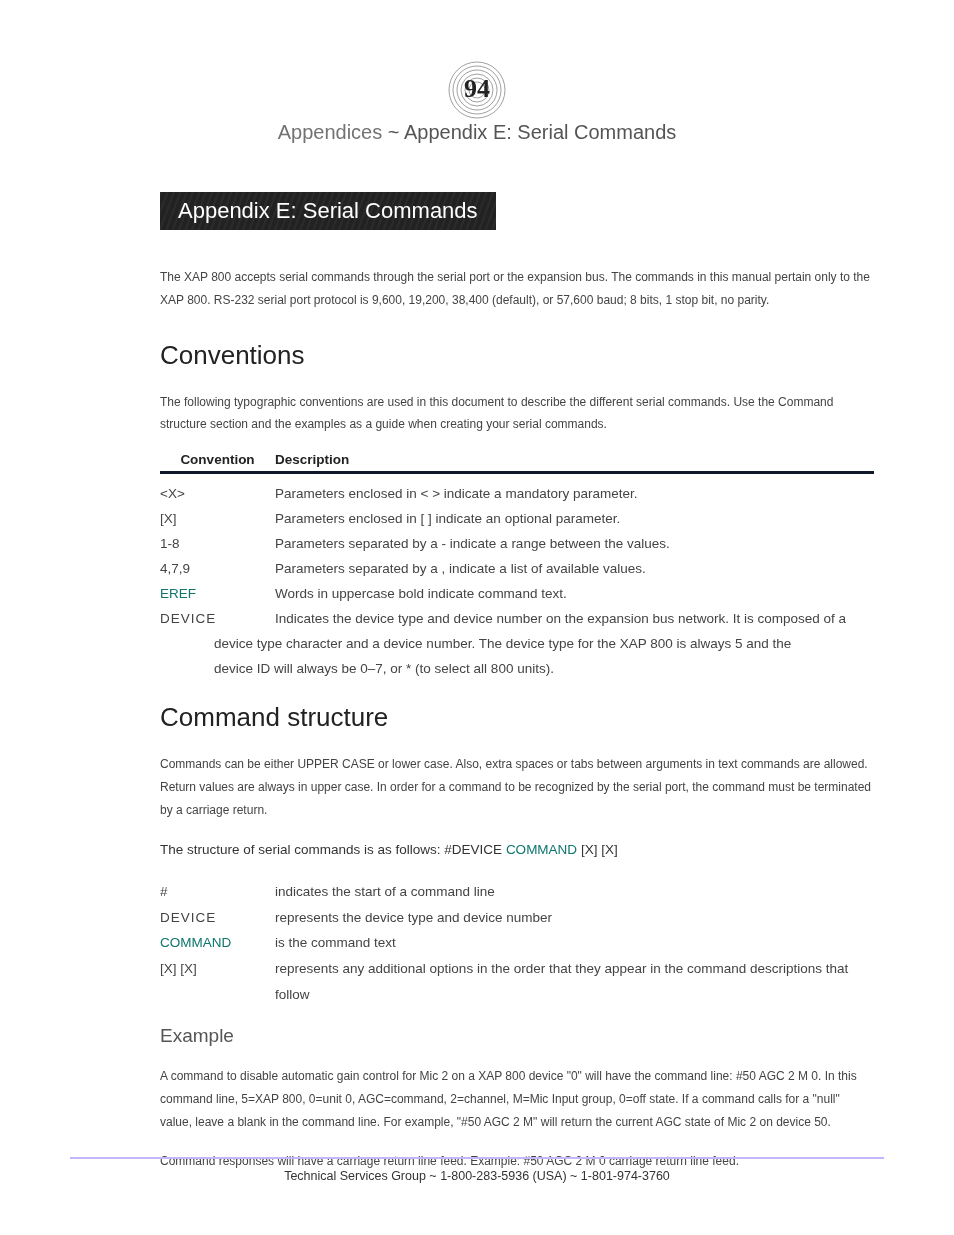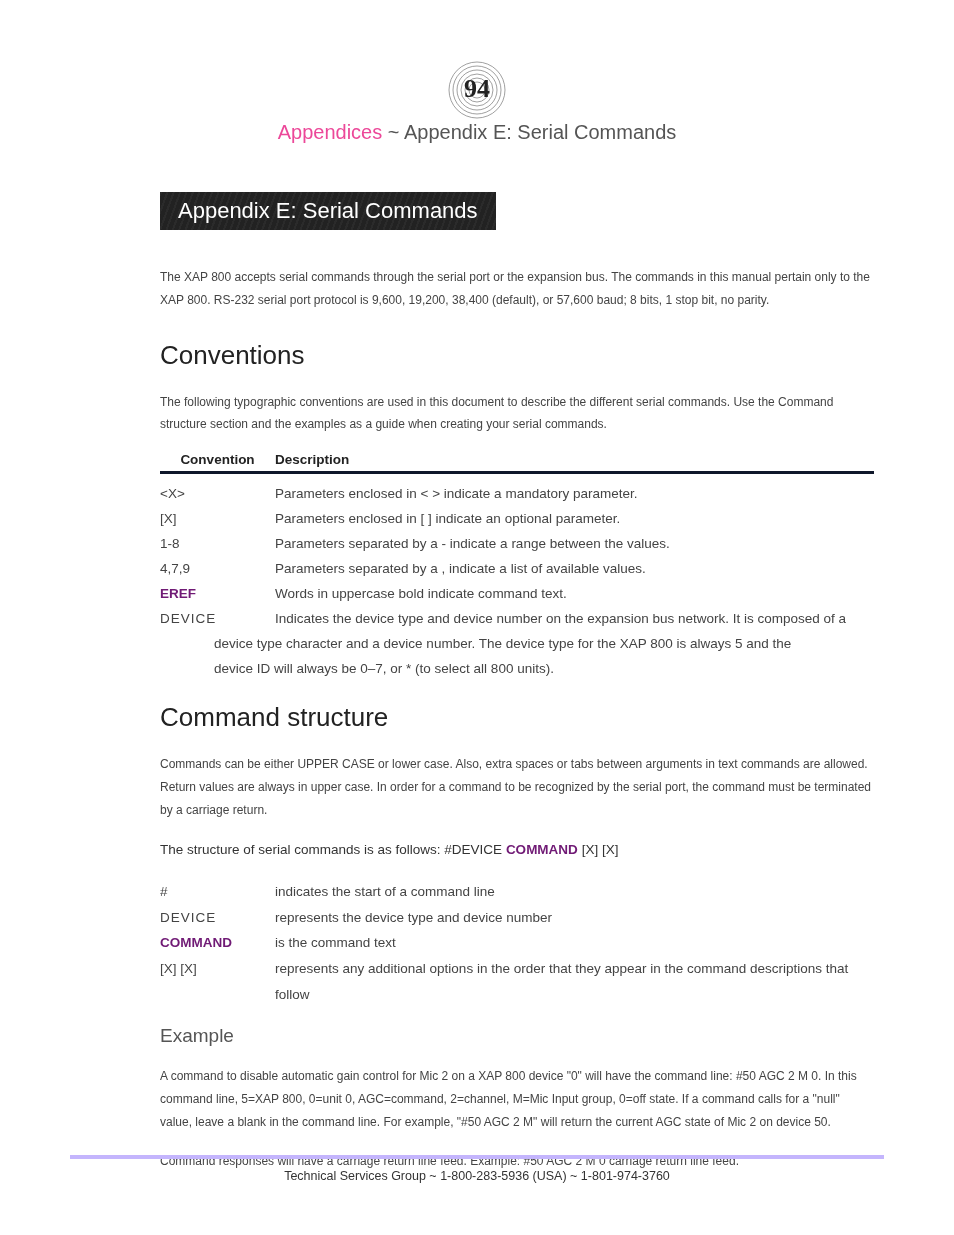--- a/index.html
+++ b/index.html
@@ -39,21 +39,21 @@
     flex: 1;
     border-top: 1.5px solid #222;
     margin: 0 14px 0 8px;
   }
   .header-title {
     font-size: 20px;
     font-weight: 400;
     color: #555;
     white-space: nowrap;
   }
-  .header-title .section { color: #ec4899; }
+  .header-title .section { color: #737373; }
   .appendix-banner {
     background: #222;
     color: #fff;
     font-size: 22px;
     padding: 6px 18px;
     display: inline-block;
     font-weight: 300;
     position: relative;
     margin-left: 90px;
     margin-bottom: 36px;
@@ -94,33 +94,33 @@
     margin-bottom: 8px;
     font-weight: 600;
     color: #222;
     text-align: center;
   }
   .conv-head .col1 { width: 115px; }
   .conv-row { display: flex; line-height: 1.85; }
   .conv-row .col1 { width: 115px; flex-shrink: 0; }
   .conv-row .col2 { flex: 1; }
   .conv-cont { padding-left: 54px; line-height: 1.85; }
-  .bold { font-weight: 700; color: #701a75; }
+  .bold { font-weight: 400; color: #0f766e; }
   .smallcaps { letter-spacing: 1px; }
   .struct-line { font-size: 13.5px; line-height: 1.9; margin-bottom: 16px; margin-top: 11px; }
   .struct-table { width: 100%; font-size: 13.5px; color: #444; margin-bottom: 18px; }
   .struct-row { display: flex; line-height: 1.9; }
   .struct-row .col1 { width: 115px; flex-shrink: 0; }
   .struct-row .col2 { flex: 1; }
   .footer {
     position: absolute;
     bottom: 52px;
     left: 70px;
     right: 70px;
-    border-top: 4px solid #c4b5fd;
+    border-top: 2px solid #c4b5fd;
     padding-top: 10px;
     text-align: center;
     font-size: 12.5px;
     color: #333;
   }
   .footer .label { font-weight: 400; }
 </style>
 </head>
 <body>
 

